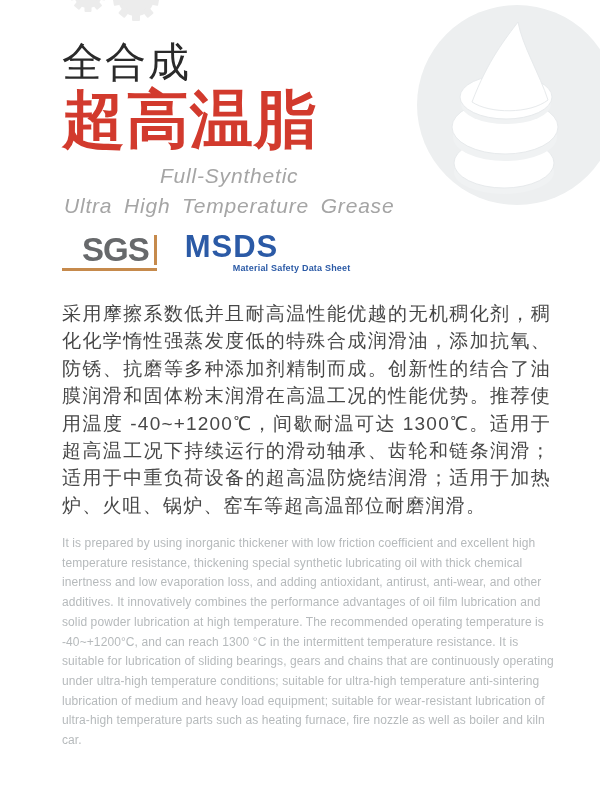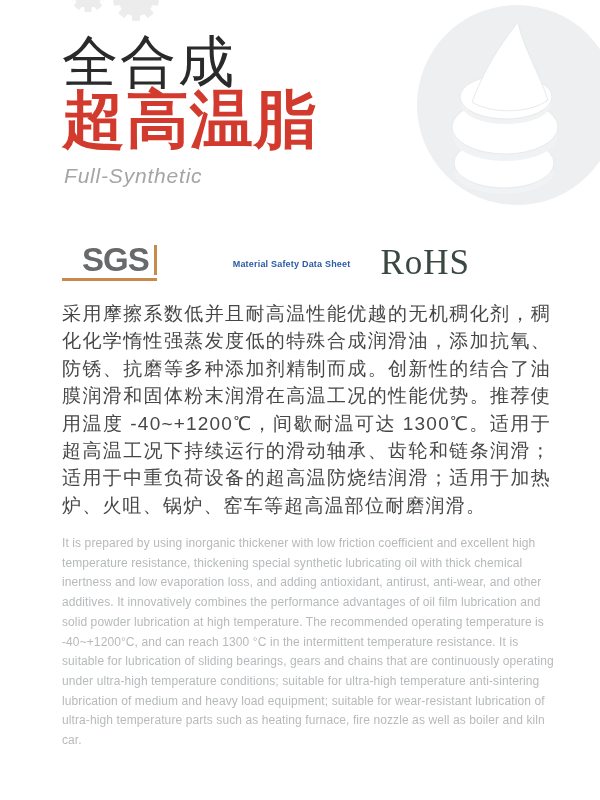--- a/index.html
+++ b/index.html
@@ -10,26 +10,26 @@
   
   .gears{position:absolute;left:58px;top:0;width:120px;height:34px;}
   .gear{fill:var(--decor-gray,#ececec);}
   
   .hero{position:absolute;left:410px;top:0;width:190px;height:235px;}
   .hero-circle{fill:var(--circle-bg,#edeff0);}
   .blob{fill:#ffffff;stroke:#e7eaec;stroke-width:1;}
   .blob-shadow{fill:#f0f2f3;}
   
   .title{position:absolute;left:62px;top:34px;margin:0;font-weight:500;}
-  .title .l1{display:block;font-size:56px;line-height:56px;color:var(--title-dark,#2a2a2a);letter-spacing:2px;}
+  .title .l1{display:block;font-size:41px;line-height:56px;color:var(--title-dark,#2a2a2a);letter-spacing:2px;}
   .title .l2{display:block;font-size:63px;line-height:58px;color:var(--accent-red,#d23a2d);font-weight:800;letter-spacing:1px;}
   .subtitle{position:absolute;left:64px;top:161px;font-style:italic;font-size:21px;line-height:30px;
     color:var(--subtitle-gray,#a5a5a5);letter-spacing:.8px;word-spacing:5px;text-align:center;}
   
-  .certs{position:absolute;left:62px;top:239px;display:flex;align-items:center;height:48px;}
+  .certs{position:absolute;left:62px;top:229px;display:flex;align-items:center;height:48px;}
   .cert-sgs{border-bottom:3px solid var(--sgs-line,#c68a4c);padding:0 0 3px 20px;}
   .cert-sgs .sgs-text{display:inline-block;border-right:3px solid var(--sgs-line,#c68a4c);
     padding-right:5px;font-size:33px;line-height:30px;font-weight:700;letter-spacing:-1px;
     color:var(--sgs-gray,#67696b);}
   .cert-msds{margin-left:28px;color:var(--msds-blue,#2b5aa6);text-align:left;}
   .cert-msds .big{font-size:31px;line-height:29px;font-weight:700;letter-spacing:1px;}
   .cert-msds .small{font-size:9px;line-height:11px;font-weight:700;letter-spacing:.2px;margin-top:2px;padding-left:48px;}
   .cert-rohs{margin-left:30px;font-family:"Liberation Serif",serif;font-size:35px;line-height:34px;
     color:var(--rohs-dark,#3a4841);letter-spacing:1px;}
   
@@ -78,28 +78,29 @@
     <ellipse class="blob" cx="96" cy="97" rx="46" ry="22"></ellipse>
     <path class="blob" d="M 62 102 C 78 60 96 38 108 22 C 112 45 130 75 138 100 C 120 114 80 114 62 102 Z"></path>
   </svg>
 
   <h1 class="title">
     <span class="l1">全合成</span>
     <span class="l2">超高温脂</span>
   </h1>
   <div class="subtitle">
     <div>Full-Synthetic</div>
+    <div>Ultra High Temperature Grease</div>
   </div>
 
   <div class="certs">
     <div class="cert-sgs">
       <span class="sgs-text">SGS</span>
     </div>
     <div class="cert-msds">
+      <div class="big">MSDS</div>
       <div class="small">Material Safety Data Sheet</div>
     </div>
-    <div class="cert-rohs">RoHS</div>
   </div>
 
   <p class="desc-cn">采用摩擦系数低并且耐高温性能优越的无机稠化剂，稠化化学惰性强蒸发度低的特殊合成润滑油，添加抗氧、防锈、抗磨等多种添加剂精制而成。创新性的结合了油膜润滑和固体粉末润滑在高温工况的性能优势。推荐使用温度 -40~+1200℃，间歇耐温可达 1300℃。适用于超高温工况下持续运行的滑动轴承、齿轮和链条润滑；适用于中重负荷设备的超高温防烧结润滑；适用于加热炉、火咀、锅炉、窑车等超高温部位耐磨润滑。</p>
   <p class="desc-en">It is prepared by using inorganic thickener with low friction coefficient and excellent high temperature resistance, thickening special synthetic lubricating oil with thick chemical inertness and low evaporation loss, and adding antioxidant, antirust, anti-wear, and other additives. It innovatively combines the performance advantages of oil film lubrication and solid powder lubrication at high temperature. The recommended operating temperature is -40~+1200°C, and can reach 1300 °C in the intermittent temperature resistance. It is suitable for lubrication of sliding bearings, gears and chains that are continuously operating under ultra-high temperature conditions; suitable for ultra-high temperature anti-sintering lubrication of medium and heavy load equipment; suitable for wear-resistant lubrication of ultra-high temperature parts such as heating furnace, fire nozzle as well as boiler and kiln car.</p>
 
 </div>
 
 </body></html>

